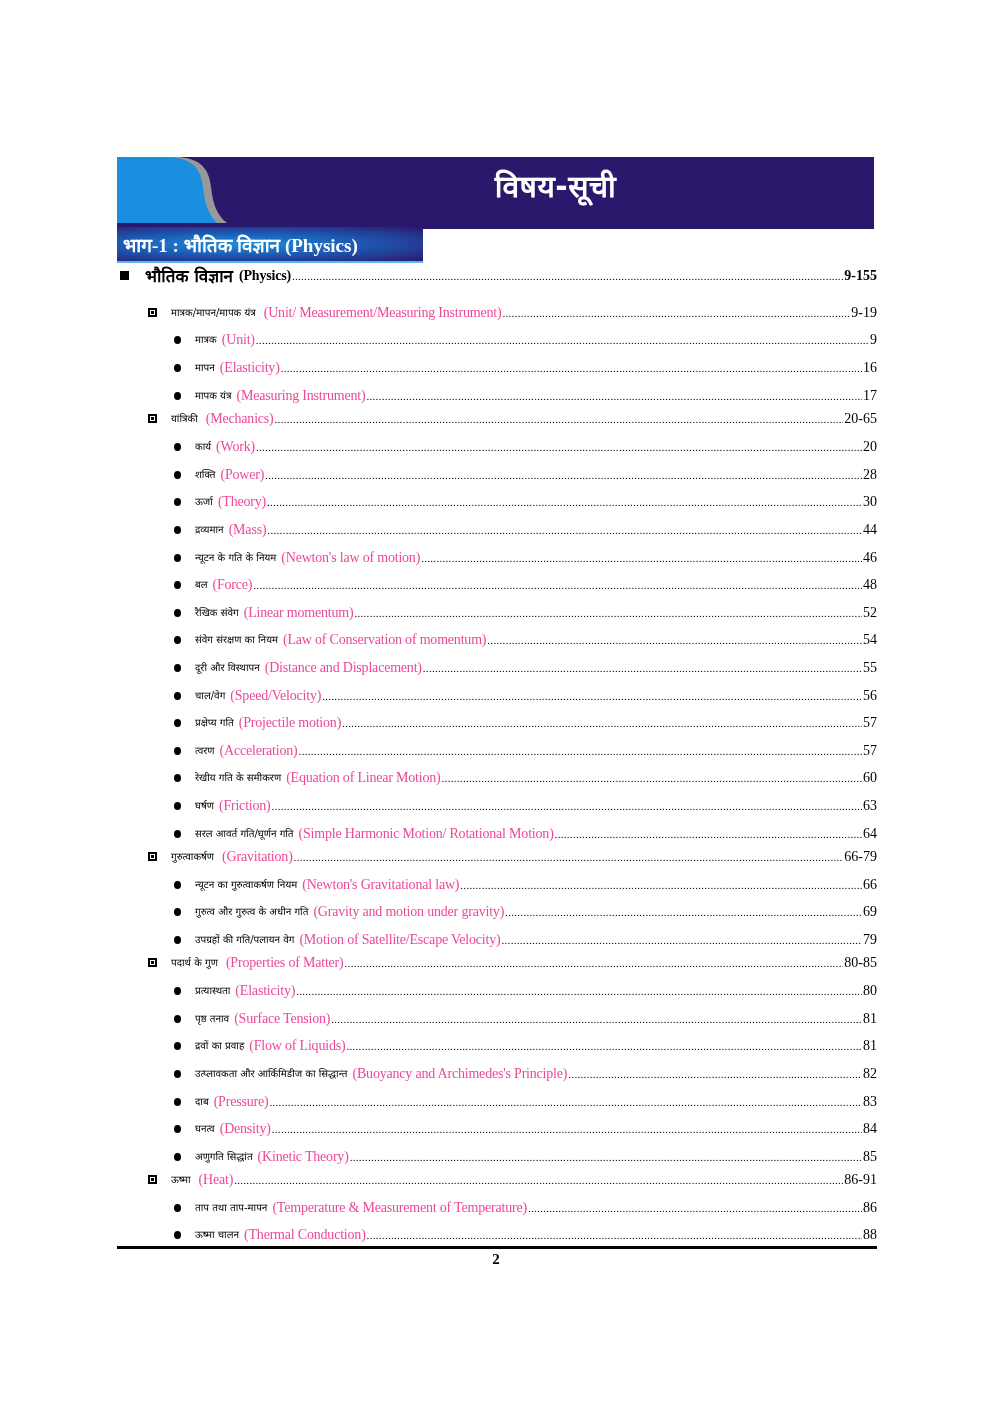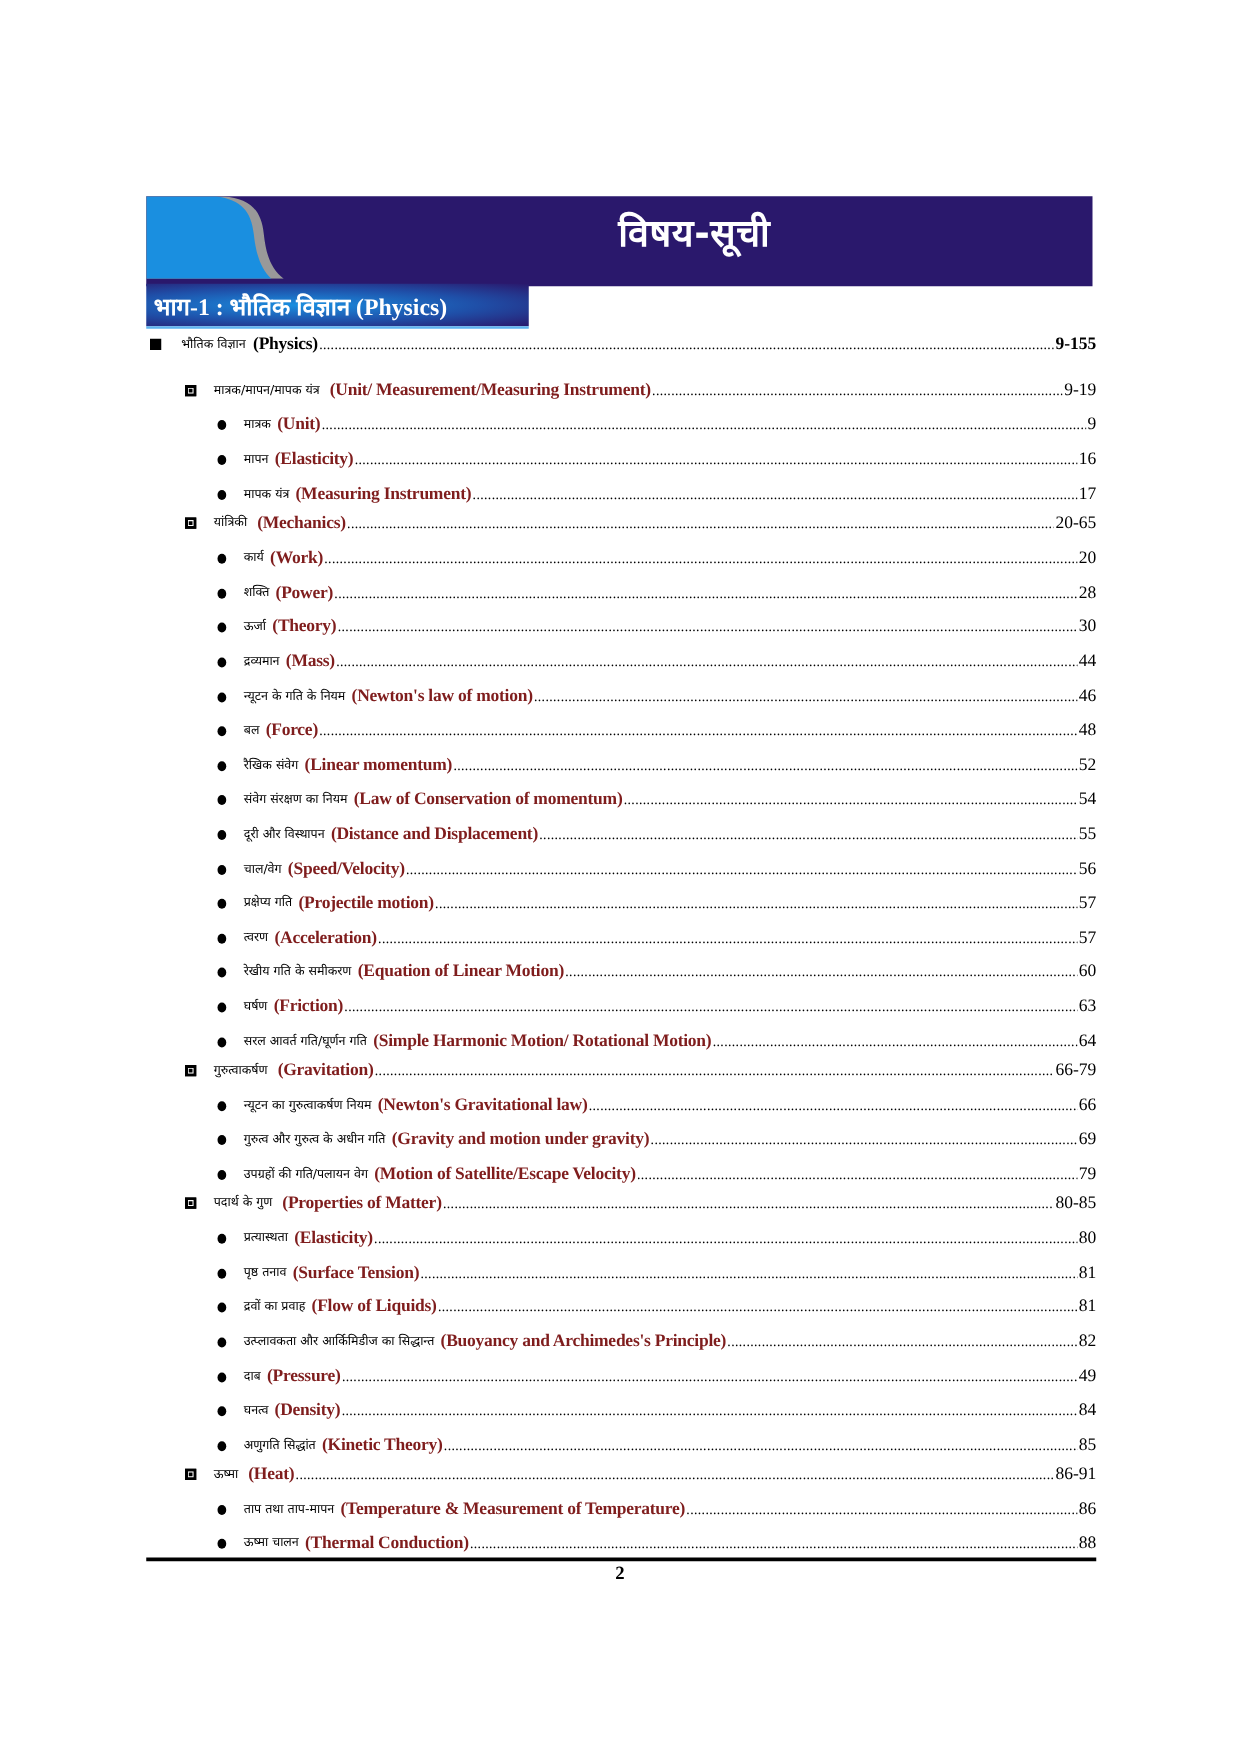--- a/index.html
+++ b/index.html
@@ -14,27 +14,27 @@
 
   
   .section-tag { position:absolute; left:117px; top:227px; width:306px; height:34px; background:radial-gradient(ellipse at 40% 50%, #1a8fe0 0%, #1f4fa8 55%, #2a186c 100%); border-bottom:2px solid #5fb3f0; }
   .section-tag span { position:absolute; left:6px; top:5px; color:#fff; font-size:19px; font-weight:bold; font-family:"Liberation Serif", serif; white-space:nowrap; }
 
   
   .toc { position:absolute; left:117px; top:265px; width:760px; }
   .row { position:absolute; left:0; width:760px; height:22px; display:flex; align-items:flex-end; font-size:14px; line-height:18px; }
   .row .marker { flex:0 0 auto; display:inline-block; }
   .row .hi { flex:0 0 auto; font-family:"DejaVu Sans", sans-serif; font-size:10px; white-space:nowrap; }
-  .row .en { flex:0 0 auto; color:#7f1d1d; white-space:nowrap; margin-left:5px; font-family:"Liberation Serif", serif; letter-spacing:-0.2px;font-weight:bold; }
+  .row .en { flex:0 0 auto; color:#ec4899; white-space:nowrap; margin-left:5px; font-family:"Liberation Serif", serif; letter-spacing:-0.2px; }
   .row .dots { flex:1 1 auto; overflow:hidden; white-space:nowrap; color:#000; font-size:11px; letter-spacing:0.3px; margin:0 1px; }
   .row .dots::before { content:"........................................................................................................................................................................................................................................................................"; }
   .row .page-num { flex:0 0 auto; white-space:nowrap;font-family:Liberation Serif, serif; }
 
   .lvl0 .marker { width:9px; height:9px; background:#000; margin:0 16px 5px 3px; }
-  .lvl0 .hi { font-weight:normal; font-size:10px; }
+  .lvl0 .hi { font-weight:bold; font-size:17px; }
   .lvl0 .en { color:#000; font-weight:bold; margin-left:6px; }
   .lvl0 .page-num { font-weight:bold; }
 
   .lvl1 { padding-left:31px; box-sizing:border-box; }
   .lvl1 .marker { width:7px; height:7px; border:2px solid #000; background:#000; box-shadow: inset 0 0 0 1px #fff; margin:0 14px 5px 0; box-sizing:content-box; width:5px; height:5px; }
   .lvl1 .en { margin-left:8px; }
 
   .lvl2 { padding-left:57px; box-sizing:border-box; }
   .lvl2 .marker { width:7px; height:8px; border-radius:50%; background:#000; margin:0 14px 5px 0; }
 
@@ -268,21 +268,21 @@
       <span class="hi">उत्प्लावकता और आर्किमिडीज का सिद्धान्त</span>
       <span class="en">(Buoyancy and Archimedes's Principle)</span>
       <span class="dots"></span>
       <span class="page-num">82</span>
     </div>
     <div class="row lvl2" style="top:824px">
       <span class="marker"></span>
       <span class="hi">दाब</span>
       <span class="en">(Pressure)</span>
       <span class="dots"></span>
-      <span class="page-num">49</span>
+      <span class="page-num">83</span>
     </div>
     <div class="row lvl2" style="top:851px">
       <span class="marker"></span>
       <span class="hi">घनत्व</span>
       <span class="en">(Density)</span>
       <span class="dots"></span>
       <span class="page-num">84</span>
     </div>
     <div class="row lvl2" style="top:879px">
       <span class="marker"></span>

